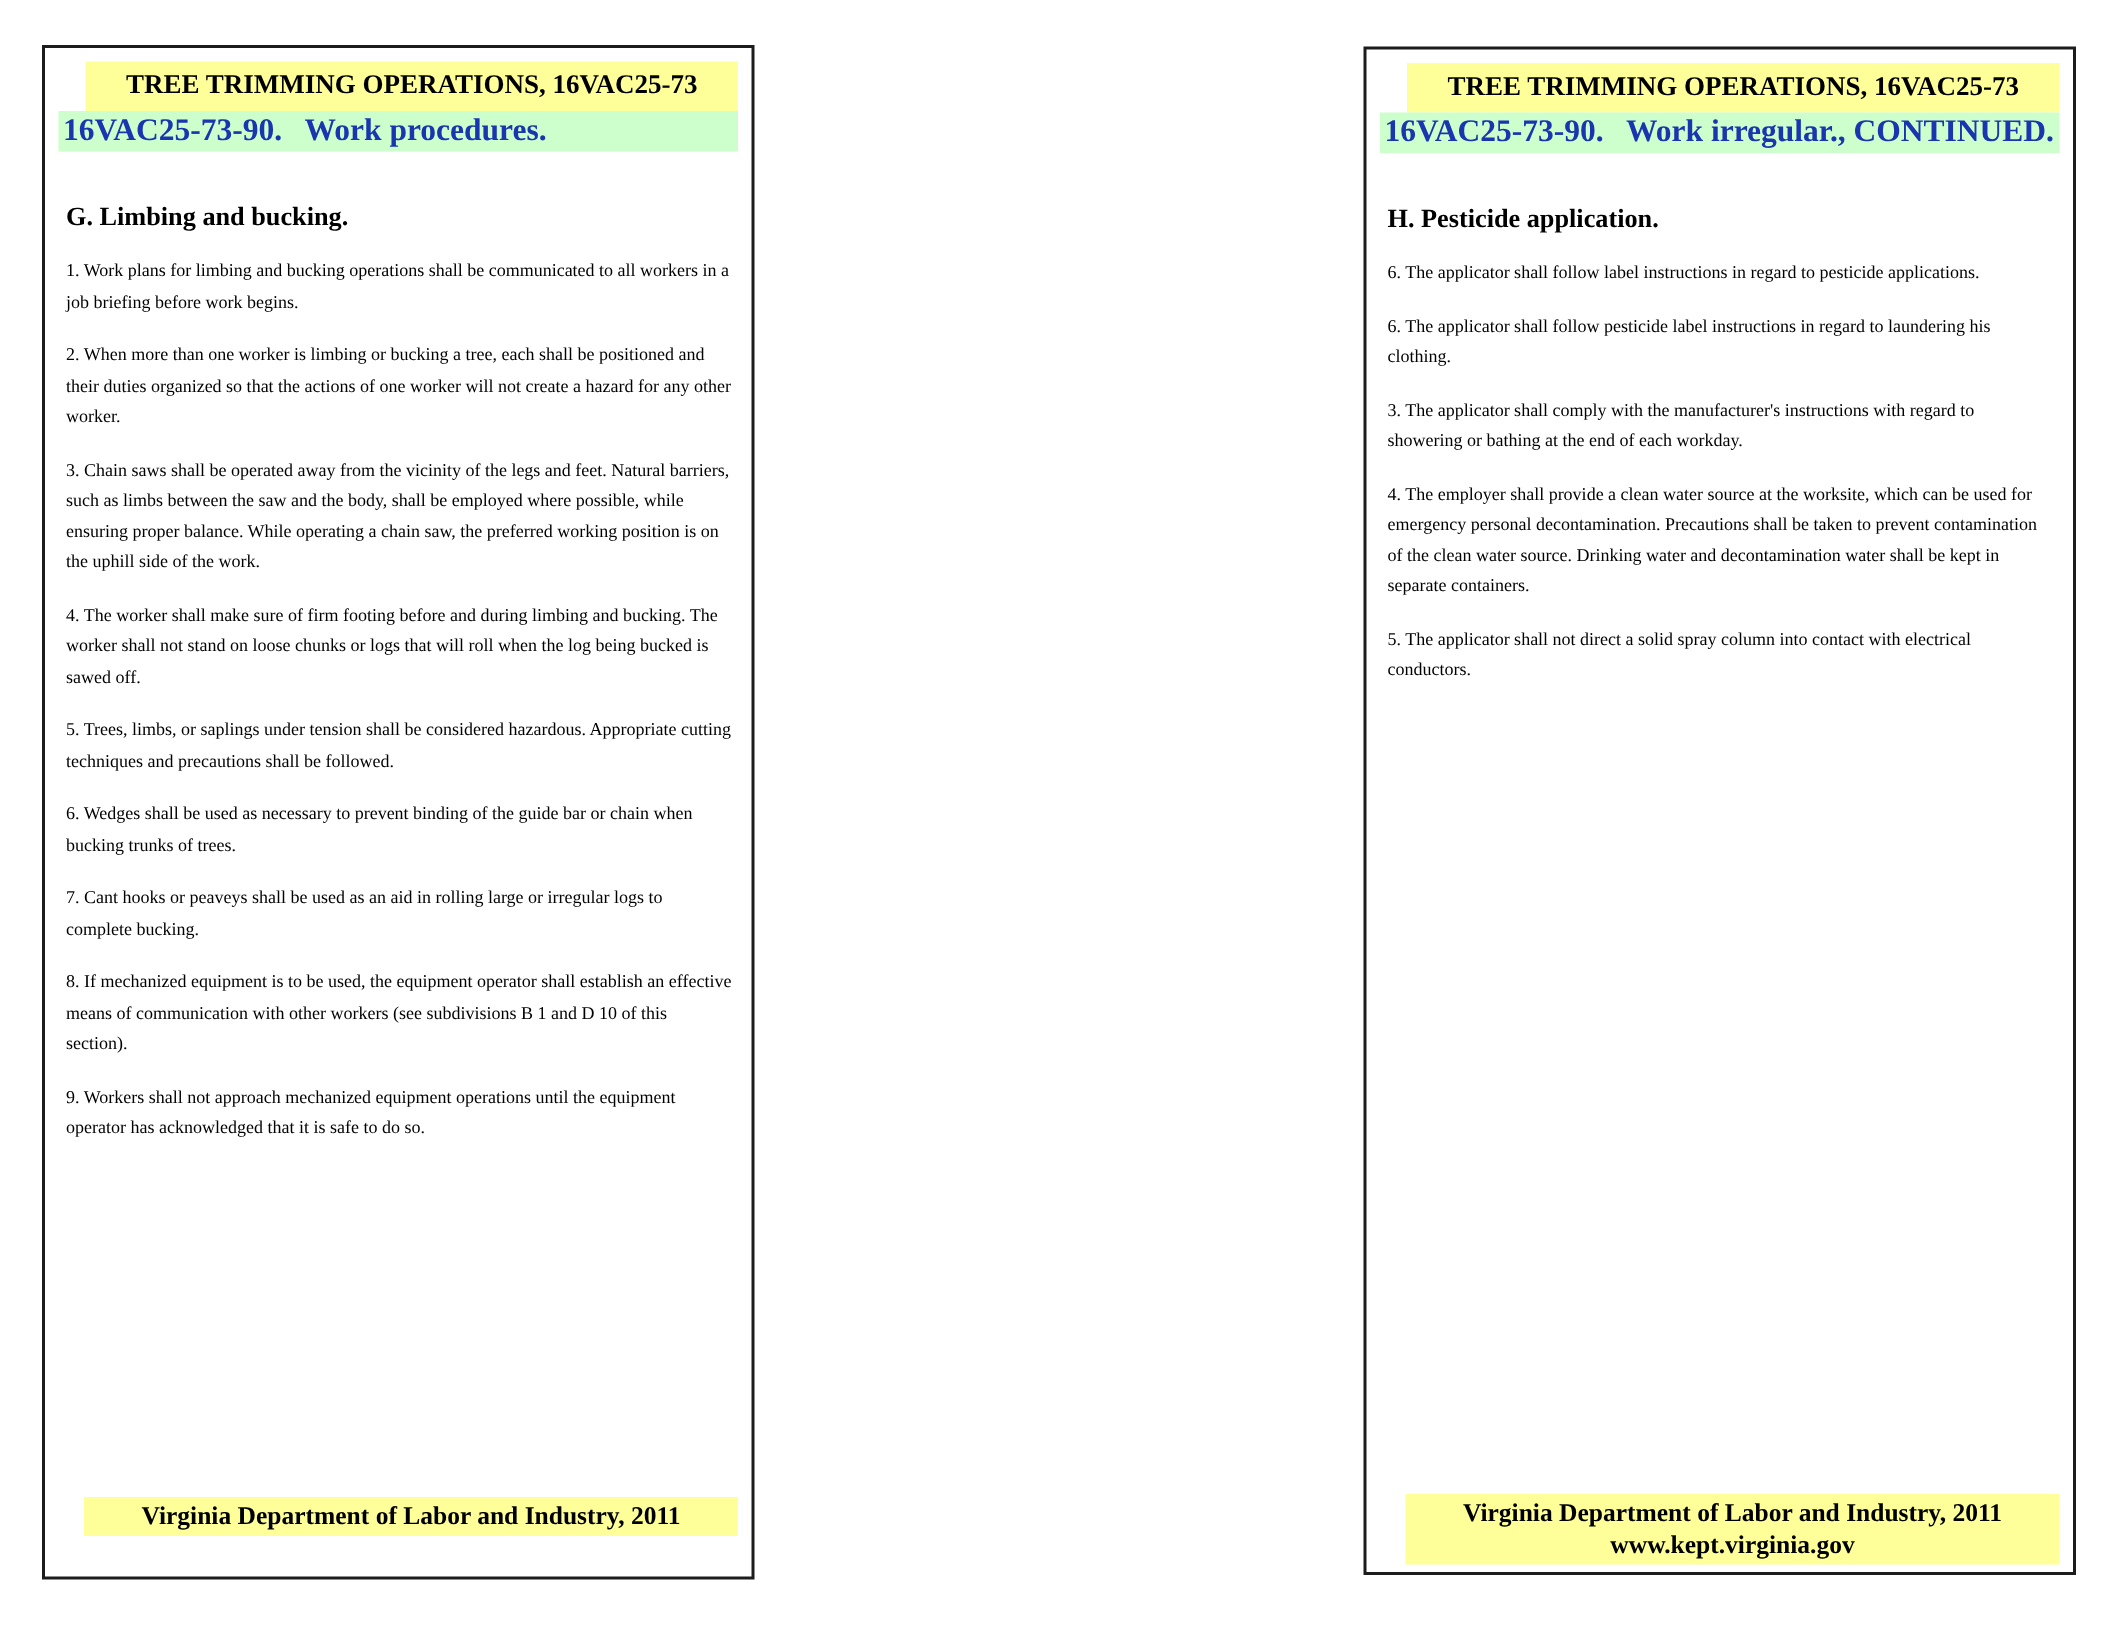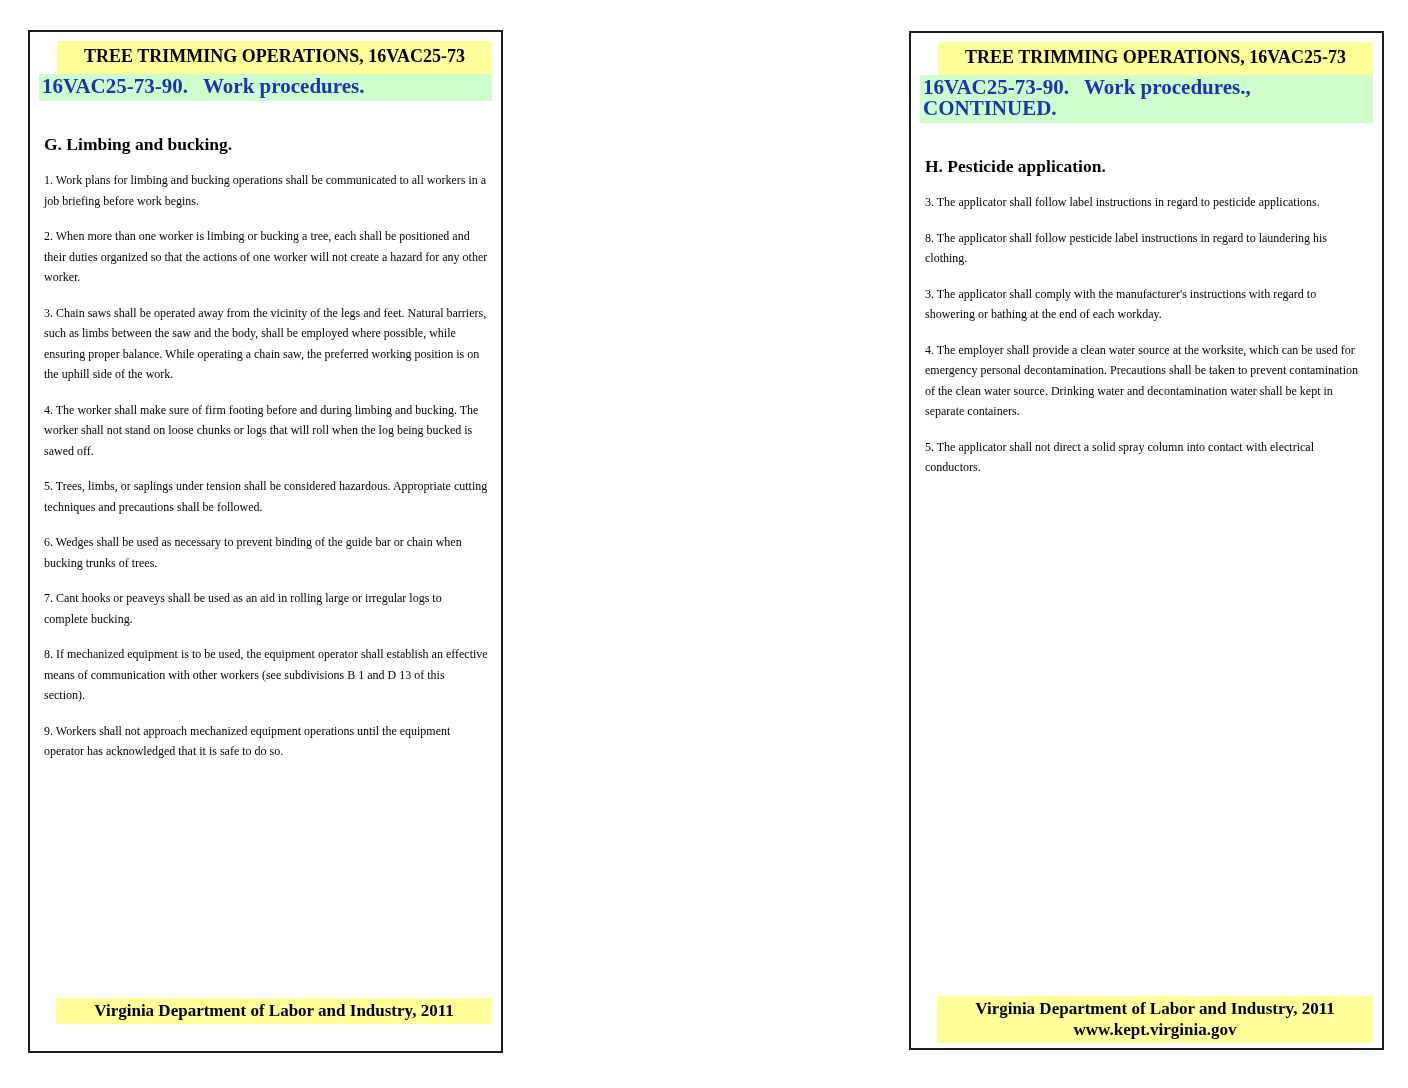--- a/index.html
+++ b/index.html
@@ -87,39 +87,39 @@
   </div>
   <div class="heading">G. Limbing and bucking.</div>
   <div class="body-text">
       <p>1. Work plans for limbing and bucking operations shall be communicated to all workers in a job briefing before work begins.</p>
       <p>2. When more than one worker is limbing or bucking a tree, each shall be positioned and their duties organized so that the actions of one worker will not create a hazard for any other worker.</p>
       <p>3. Chain saws shall be operated away from the vicinity of the legs and feet. Natural barriers, such as limbs between the saw and the body, shall be employed where possible, while ensuring proper balance. While operating a chain saw, the preferred working position is on the uphill side of the work.</p>
       <p>4. The worker shall make sure of firm footing before and during limbing and bucking. The worker shall not stand on loose chunks or logs that will roll when the log being bucked is sawed off.</p>
       <p>5. Trees, limbs, or saplings under tension shall be considered hazardous. Appropriate cutting techniques and precautions shall be followed.</p>
       <p>6. Wedges shall be used as necessary to prevent binding of the guide bar or chain when bucking trunks of trees.</p>
       <p>7. Cant hooks or peaveys shall be used as an aid in rolling large or irregular logs to complete bucking.</p>
-      <p>8. If mechanized equipment is to be used, the equipment operator shall establish an effective means of communication with other workers (see subdivisions B 1 and D 13 of this section).</p>
+      <p>8. If mechanized equipment is to be used, the equipment operator shall establish an effective means of communication with other workers (see subdivisions B 1 and D 10 of this section).</p>
       <p>9. Workers shall not approach mechanized equipment operations until the equipment operator has acknowledged that it is safe to do so.</p>
     </div>
   <div class="footer-band">
       <div>Virginia Department of Labor and Industry, 2011</div>
     </div>
 </div>
 
 <div class="panel" id="panel-right">
   <div class="title-band">
     <span>TREE TRIMMING OPERATIONS, 16VAC25-73</span>
   </div>
   <div class="section-band">
-    <span>16VAC25-73-90.</span><span class="section-gap"></span><span>Work procedures., CONTINUED.</span>
+    <span>16VAC25-73-90.</span><span class="section-gap"></span><span>Work irregular., CONTINUED.</span>
   </div>
   <div class="heading">H. Pesticide application.</div>
   <div class="body-text">
-      <p>3. The applicator shall follow label instructions in regard to pesticide applications.</p>
-      <p>8. The applicator shall follow pesticide label instructions in regard to laundering his clothing.</p>
+      <p>6. The applicator shall follow label instructions in regard to pesticide applications.</p>
+      <p>6. The applicator shall follow pesticide label instructions in regard to laundering his clothing.</p>
       <p>3. The applicator shall comply with the manufacturer's instructions with regard to showering or bathing at the end of each workday.</p>
       <p>4. The employer shall provide a clean water source at the worksite, which can be used for emergency personal decontamination. Precautions shall be taken to prevent contamination of the clean water source. Drinking water and decontamination water shall be kept in separate containers.</p>
       <p>5. The applicator shall not direct a solid spray column into contact with electrical conductors.</p>
     </div>
   <div class="footer-band">
       <div>Virginia Department of Labor and Industry, 2011</div>
       <div>www.kept.virginia.gov</div>
     </div>
 </div>
 

